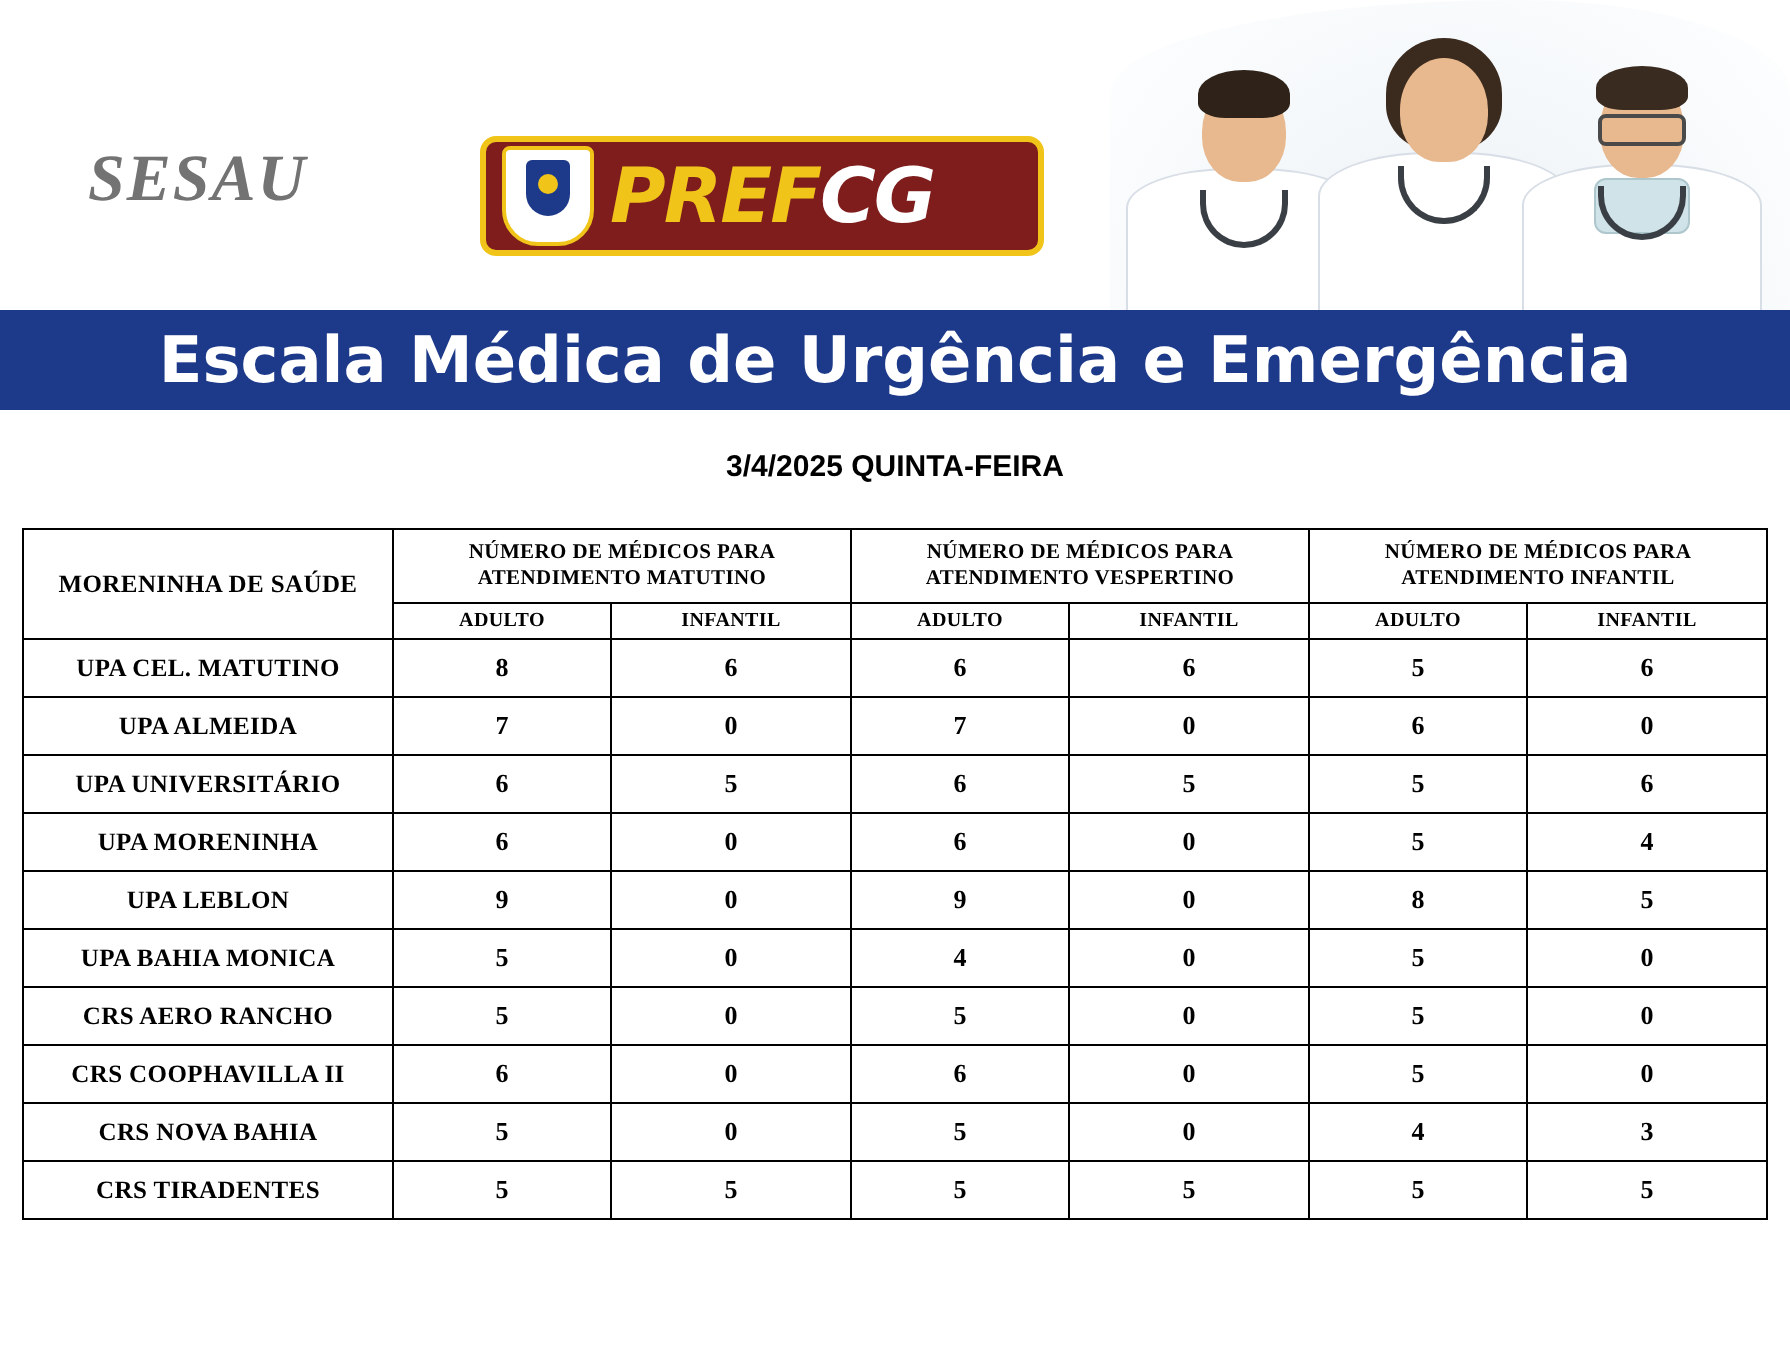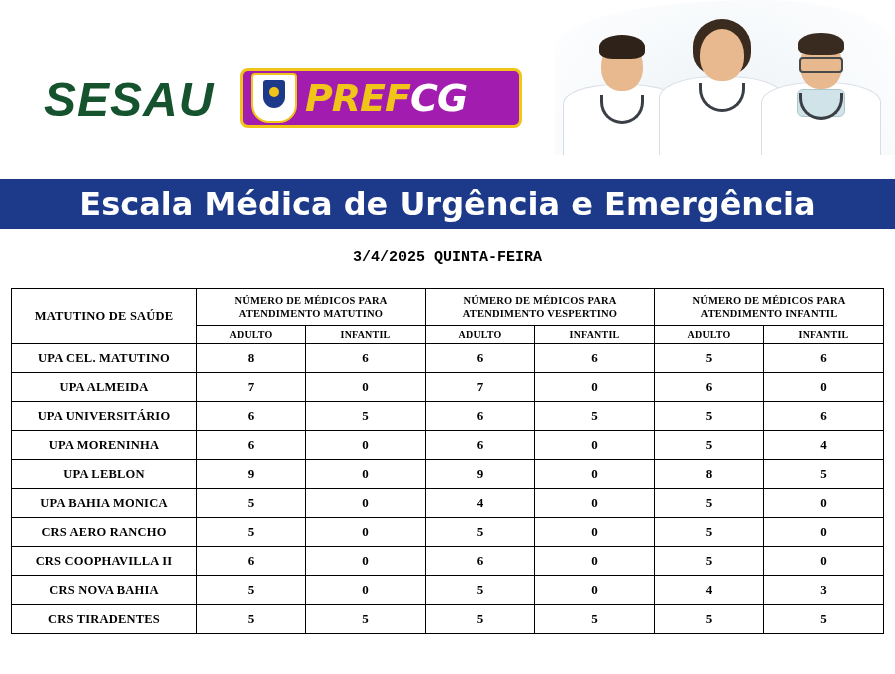--- a/index.html
+++ b/index.html
@@ -20,35 +20,35 @@
     position: relative;
     width: 895px;
     height: 155px;
     background: #ffffff;
   }
 
   .sesau-logo {
     position: absolute;
     left: 44px;
     top: 72px;
-    font-family: Liberation Sans, sans-serif;
+    font-family: Liberation Serif, serif;
     font-weight: bold;
-    font-size: 48px;
+    font-size: 33px;
     font-style: italic;
     letter-spacing: 1px;
-    color: #14532d;
+    color: #737373;
   }
 
   .prefcg-badge {
     position: absolute;
     left: 240px;
     top: 68px;
     width: 282px;
     height: 60px;
-    background: #a21caf;
+    background: #7f1d1d;
     border-radius: 8px;
     border: 3px solid #f0c419;
     box-sizing: border-box;
     display: flex;
     align-items: center;
   }
   .crest {
     width: 42px;
     height: 46px;
     margin-left: 8px;
@@ -190,37 +190,36 @@
   .doc3 .stetho { top: 62px; width: 38px; height: 24px; }
 
   
   .title-bar {
     width: 895px;
     height: 50px;
     background: #1d3a8a;
     display: flex;
     align-items: center;
     justify-content: center;
-    margin-top: 24px;
   }
   .title-bar .title-text {
     font-family: "DejaVu Sans", sans-serif;
     font-weight: bold;
     font-size: 32px;
     color: #ffffff;
     letter-spacing: 0px;
     white-space: nowrap;
   }
 
   
   .date-line {
     width: 895px;
     text-align: center;
     margin-top: 20px;
-    font-family: Liberation Mono, monospace;
+    font-family: Liberation Sans, sans-serif;
     font-weight: bold;
     font-size: 15px;
     color: #000000;
   }
 
   
   .table-wrap {
     margin-top: 22px;
     display: flex;
     justify-content: center;
@@ -314,21 +313,21 @@
 <div class="title-bar">
   <div class="title-text">Escala Médica de Urgência e Emergência</div>
 </div>
 
 <div class="date-line">3/4/2025 QUINTA-FEIRA</div>
 
 <div class="table-wrap">
   <table class="scale">
     <thead>
       <tr>
-        <th class="unit-head" rowspan="2">MATUTINO DE SAÚDE</th>
+        <th class="unit-head" rowspan="2">MORENINHA DE SAÚDE</th>
         <th class="grp" colspan="2">NÚMERO DE MÉDICOS PARA ATENDIMENTO MATUTINO</th>
         <th class="grp" colspan="2">NÚMERO DE MÉDICOS PARA ATENDIMENTO VESPERTINO</th>
         <th class="grp" colspan="2">NÚMERO DE MÉDICOS PARA ATENDIMENTO INFANTIL</th>
       </tr>
       <tr>
         <th class="sub col-adulto">ADULTO</th>
         <th class="sub col-infantil">INFANTIL</th>
         <th class="sub col-adulto">ADULTO</th>
         <th class="sub col-infantil">INFANTIL</th>
         <th class="sub col-adulto">ADULTO</th>

